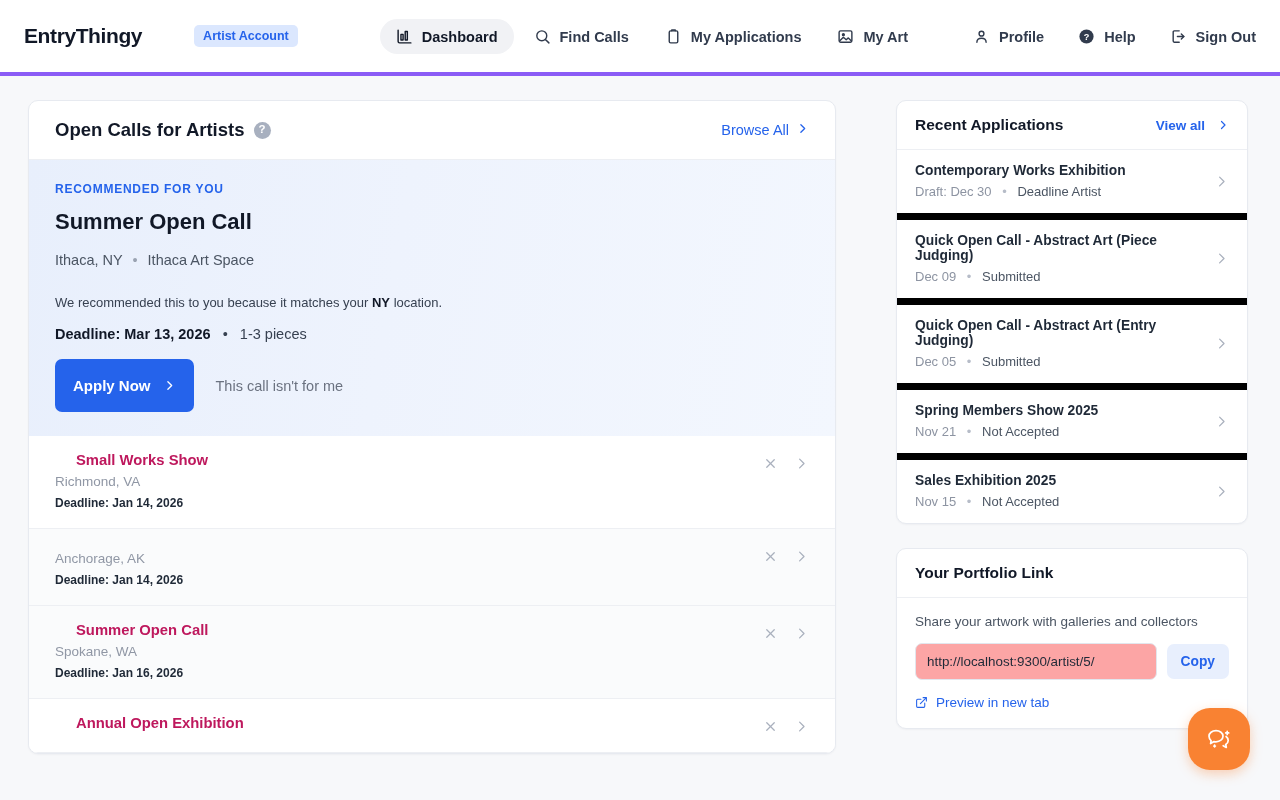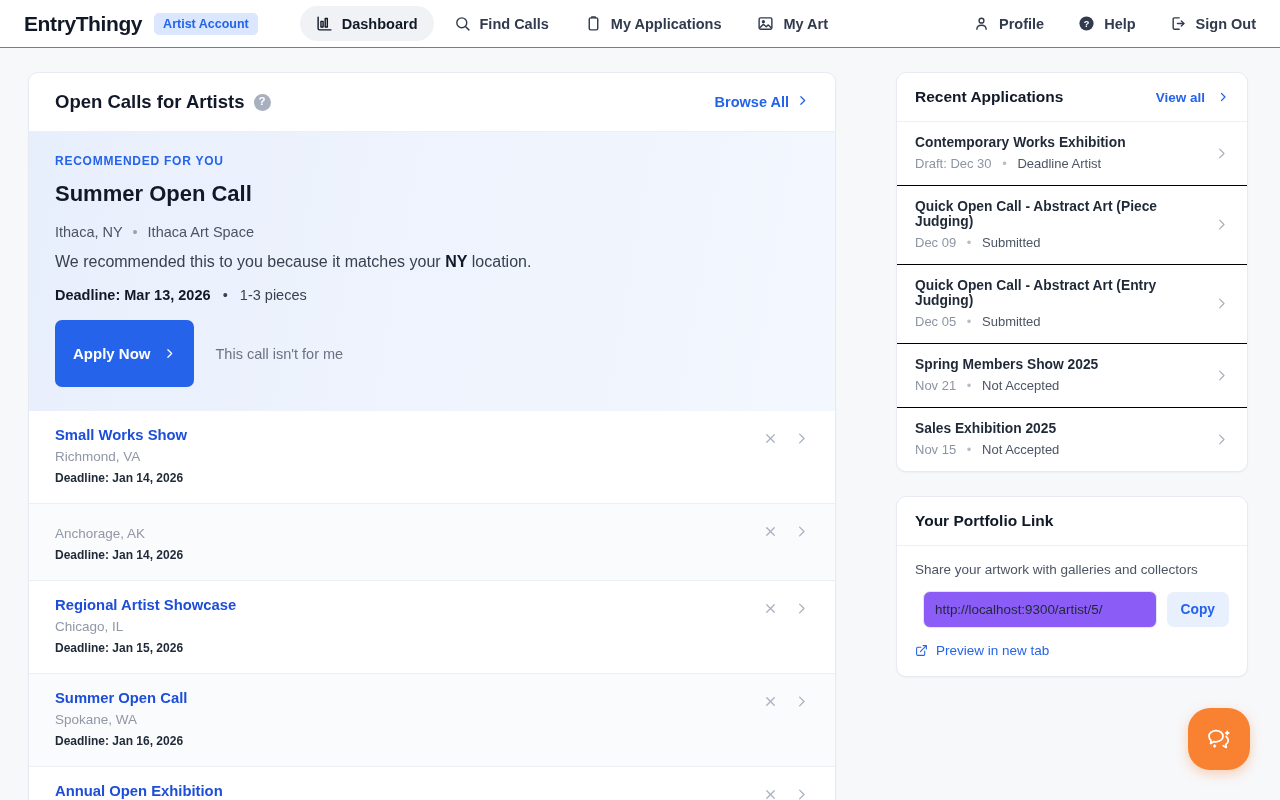--- a/index.html
+++ b/index.html
@@ -6,25 +6,26 @@
   html, body {
     width: 1280px; height: 800px;
     background: #f7f8fa;
     font-family: "Liberation Sans", sans-serif;
     color: #1f2937;
     overflow: hidden;
   }
 
   
   .topbar {
-    height: 48px; background: #ffffff;
-    border-bottom: 1px solid #8b5cf6;
+    height: 76px; background: #ffffff;
+    border-bottom: 4px solid #8b5cf6;
     display: flex; align-items: center;
     padding: 0 24px;
     position: relative;
+    gap: 40px;
   }
   .brand {
     font-size: 21px; font-weight: bold; letter-spacing: -0.4px;
     color: #111827;
   }
   .acct-badge {
     margin-left: 12px;
     background: #dbe7fe; color: #2563eb;
     font-size: 12.5px; font-weight: bold;
     padding: 4px 9px; border-radius: 5px;
@@ -70,101 +71,100 @@
   .help-dot {
     width: 17px; height: 17px; border-radius: 50%;
     background: #a8b0bf; color: #ffffff;
     font-size: 11.5px; font-weight: bold;
     display: inline-flex; align-items: center; justify-content: center;
     margin-left: 9px; line-height: 1;
   }
   .head-link {
     margin-left: auto;
     display: flex; align-items: flex-start; gap: 7px;
-    color: #2563eb; font-size: 14.5px; font-weight: bold;
+    color: #2563eb; font-size: 14.5px; font-weight: normal;
   }
 
   .promo {
     background: linear-gradient(100deg, #e8effc 0%, #eef3fd 45%, #f3f7fe 100%);
     padding: 22px 26px 24px 26px;
   }
   .promo-kicker {
     color: #2563eb; font-size: 12px; font-weight: bold;
     letter-spacing: 0.75px; text-transform: uppercase;
   }
   .promo-title {
     font-size: 22px; font-weight: bold; color: #111827;
     margin-top: 13px;
   }
   .promo-meta { font-size: 14.5px; color: #4b5563; margin-top: 17px; }
   .promo-meta .sep { color: #9aa3b2; margin: 0 6px; }
-  .promo-reason { font-size: 16px; color: #374151; margin-top: 13px; }
+  .promo-reason { font-size: 13px; color: #374151; margin-top: 27px; }
   .promo-reason b { color: #111827; font-weight: bold; }
   .promo-deadline { font-size: 14.5px; color: #374151; margin-top: 16px; }
   .promo-deadline b { color: #111827; font-weight: bold; }
   .promo-actions { display: flex; align-items: center; gap: 22px; margin-top: 17px; }
   .btn-apply {
     display: inline-flex; align-items: center; gap: 12px;
     background: #2563eb; color: #ffffff;
     font-size: 15px; font-weight: bold;
-    padding: 25px 18px; border-radius: 7px; border: none;
+    padding: 18px 18px; border-radius: 7px; border: none;
     font-family: inherit;
   }
   .dismiss-link { font-size: 14.5px; color: #6b7280; }
 
   
   .call-row {
     display: flex; align-items: flex-start;
     padding: 16px 26px 18px 26px;
     border-bottom: 1px solid #edeff3;
     background: #ffffff;
     position: relative;
   }
   .call-row.alt { background: #fafbfc; }
   .call-row .rt { flex: 1 1 auto; min-width: 0; }
-  .call-name { font-size: 14.8px; font-weight: bold; color: #1d4ed8; }
+  .call-name { font-size: 14.8px; font-weight: bold; color: #be185d; margin-left: 21px; }
   .call-loc { font-size: 13.5px; color: #9097a5; margin-top: 6px; }
   .call-deadline { font-size: 12px; font-weight: bold; color: #1f2937; margin-top: 7px; }
   .row-actions { display: flex; align-items: center; gap: 16px; padding-top: 4px; flex: none; }
   .x-btn, .chev-btn { color: #a9b0bd; display: inline-flex; }
 
   
   .mini-head {
     display: flex; align-items: center;
     padding: 15px 18px;
     border-bottom: 1px solid #edeff3;
   }
   .mini-title { font-size: 15.5px; font-weight: bold; color: #111827; }
   .mini-link {
     margin-left: auto; display: flex; align-items: center; gap: 12px;
     color: #2563eb; font-size: 13.5px; font-weight: bold;
   }
   .app-row {
     display: flex; align-items: center;
     padding: 13px 18px 14px 18px;
-    border-bottom: 1px solid #000000;
+    border-bottom: 7px solid #000000;
   }
   .app-row:last-child { border-bottom: none; }
   .app-row .at { flex: 1 1 auto; min-width: 0; }
   .app-name { font-size: 13.8px; font-weight: bold; color: #1f2937; }
   .app-sub { font-size: 13px; margin-top: 6px; color: #8d94a2; }
   .app-sub .dot { margin: 0 7px; color: #b6bcc8; }
   .app-sub .status { color: #4b5563; font-weight: normal; }
 
   .portfolio-body { padding: 16px 18px 18px 18px; }
   .portfolio-desc { font-size: 13.5px; color: #4b5563; }
   .link-row { display: flex; align-items: center; gap: 10px; margin-top: 14px; }
   .link-input {
     flex: 1 1 auto;
     border: 1px solid #e2e6ed; border-radius: 7px;
-    background: #8b5cf6; color: #1f2937;
+    background: #fca5a5; color: #1f2937;
     font-size: 13.4px; font-family: inherit;
     padding: 10px 11px;
     min-width: 0;
-    margin-left: 8px;
   }
   .btn-copy {
     background: #e8effd; color: #2563eb;
     font-size: 13.8px; font-weight: bold; font-family: inherit;
     border: none; border-radius: 7px;
     padding: 10px 14px;
   }
   .preview-link {
     display: flex; align-items: center; gap: 8px;
     color: #2563eb; font-size: 13.5px; margin-top: 15px;
@@ -342,40 +342,20 @@
               </svg>
           </span>
           <span class="chev-btn">
             <svg width="15" height="15" viewBox="0 0 24 24" fill="none" stroke="#a9b0bd" stroke-width="2" stroke-linecap="round" stroke-linejoin="round">
                 <path d="M9 5l7 7-7 7"></path>
               </svg>
           </span>
         </div>
       </div>
 
-      <div class="call-row">
-        <div class="rt">
-          <div class="call-name">Regional Artist Showcase</div>
-          <div class="call-loc">Chicago, IL</div>
-          <div class="call-deadline">Deadline: Jan 15, 2026</div>
-        </div>
-        <div class="row-actions">
-          <span class="x-btn">
-            <svg width="15" height="15" viewBox="0 0 24 24" fill="none" stroke="#a9b0bd" stroke-width="2" stroke-linecap="round">
-                <line x1="6" y1="6" x2="18" y2="18"></line>
-                <line x1="18" y1="6" x2="6" y2="18"></line>
-              </svg>
-          </span>
-          <span class="chev-btn">
-            <svg width="15" height="15" viewBox="0 0 24 24" fill="none" stroke="#a9b0bd" stroke-width="2" stroke-linecap="round" stroke-linejoin="round">
-                <path d="M9 5l7 7-7 7"></path>
-              </svg>
-          </span>
-        </div>
-      </div>
 
       <div class="call-row alt">
         <div class="rt">
           <div class="call-name">Summer Open Call</div>
           <div class="call-loc">Spokane, WA</div>
           <div class="call-deadline">Deadline: Jan 16, 2026</div>
         </div>
         <div class="row-actions">
           <span class="x-btn">
             <svg width="15" height="15" viewBox="0 0 24 24" fill="none" stroke="#a9b0bd" stroke-width="2" stroke-linecap="round">

